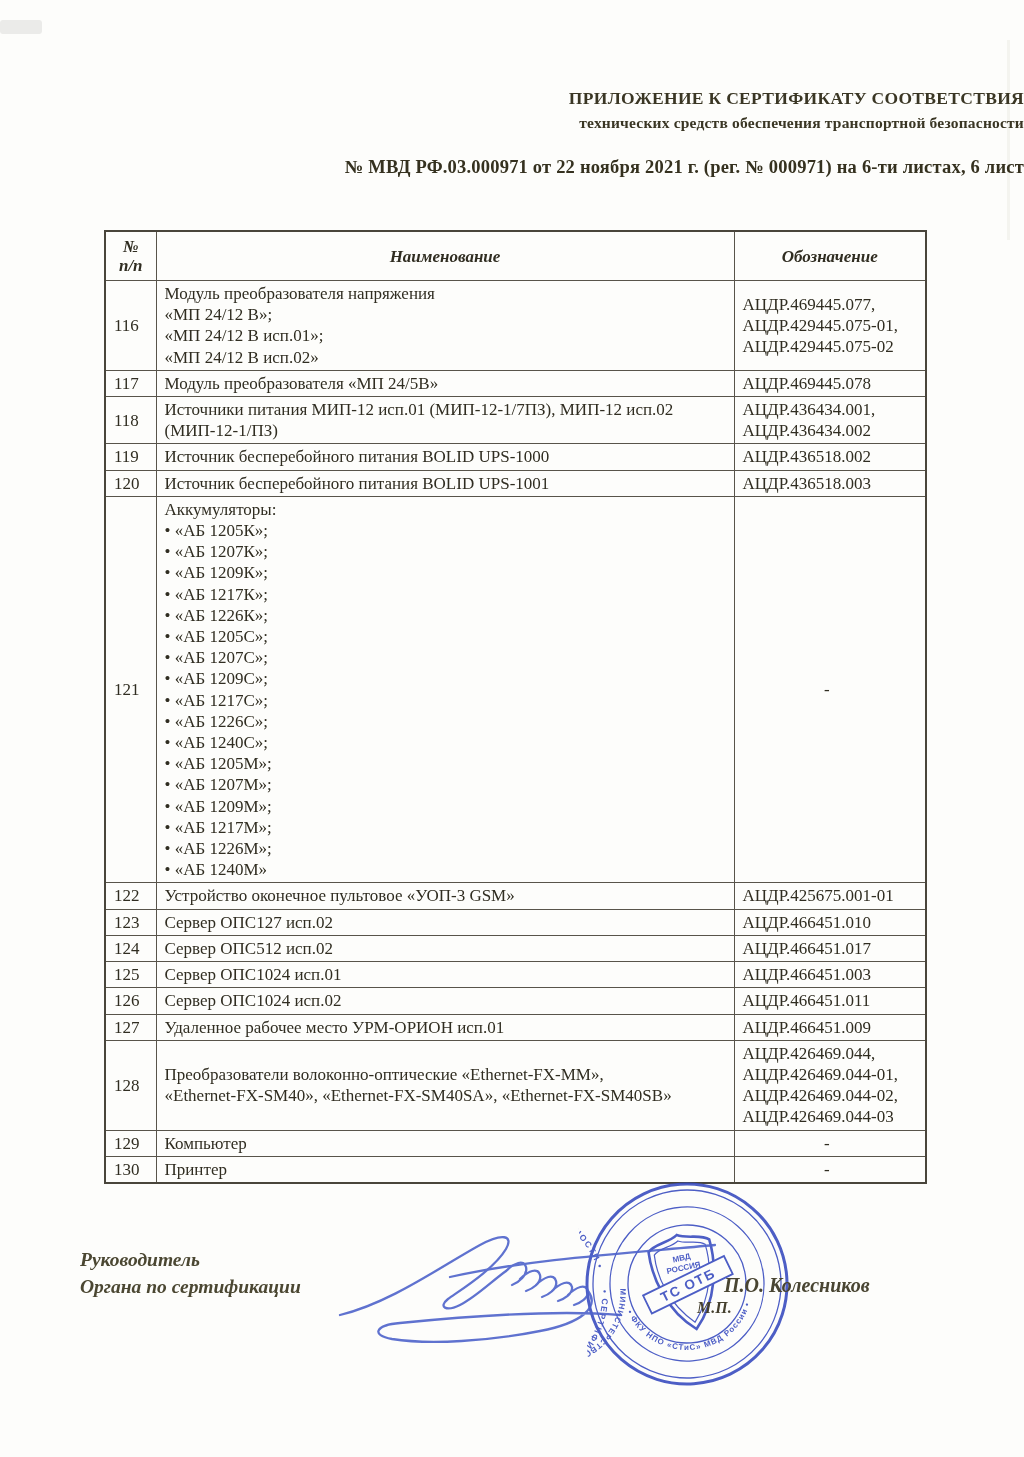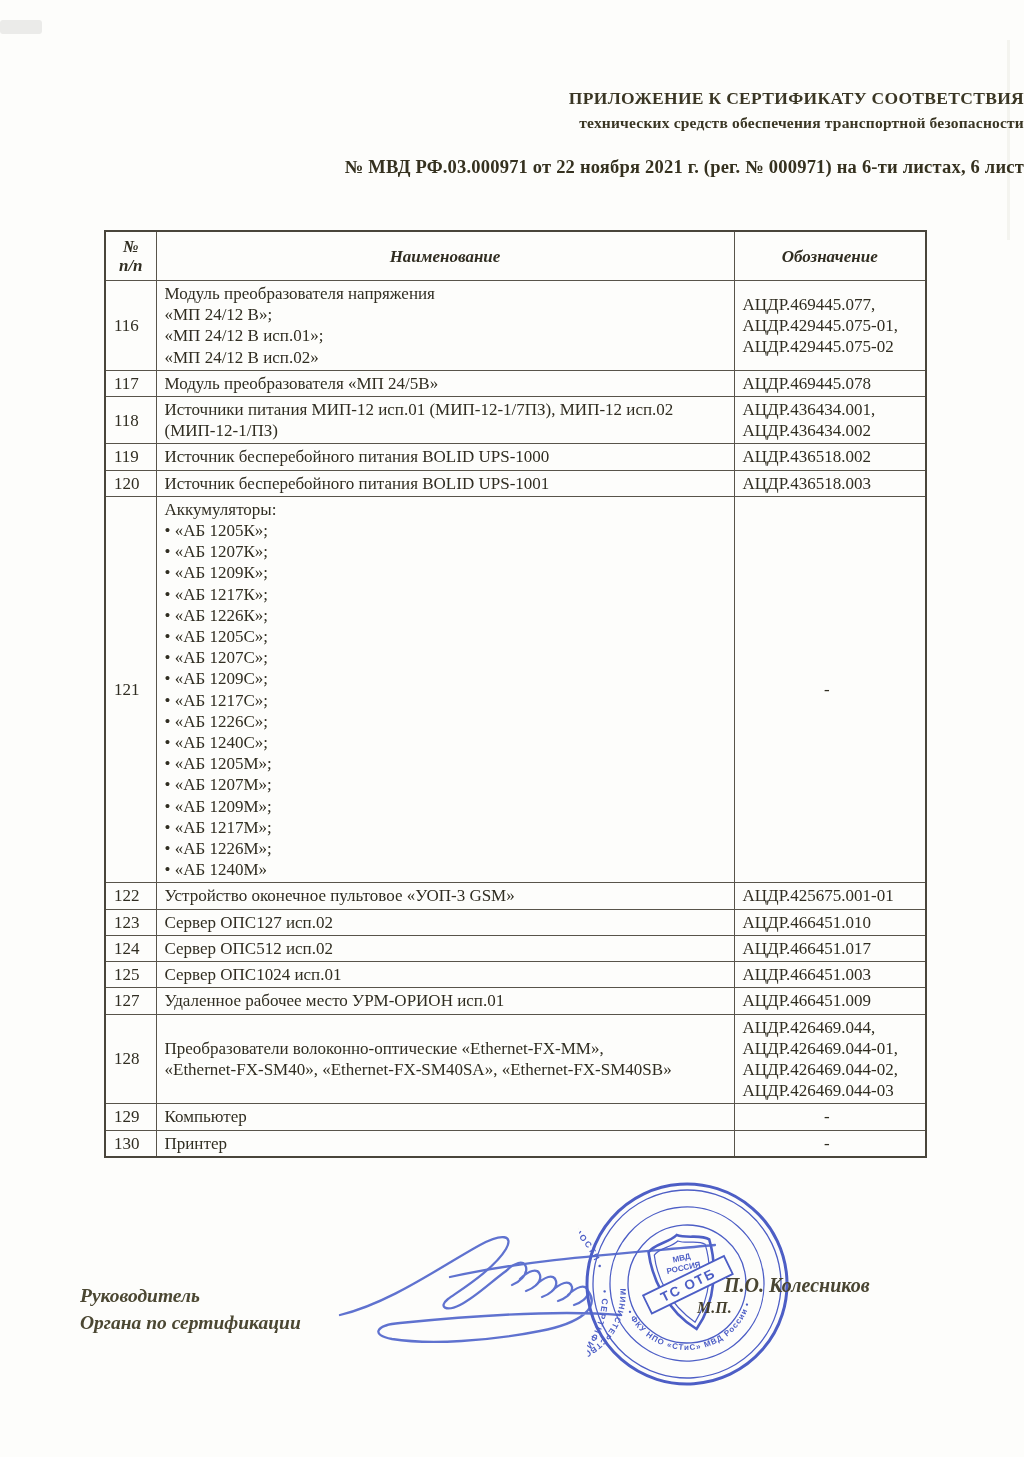--- a/index.html
+++ b/index.html
@@ -38,21 +38,21 @@
   }
   table.main td{line-height:21.2px;padding:2px 8px;}
   td.col-num{text-align:left;padding:2px 1px;}
   td.col-des{padding-left:10px;}
   td.col-des.dash{text-align:center;padding-left:2px;}
   col.c-num{width:51px;} col.c-name{width:578px;} col.c-des{width:192px;}
 
   
   .role-block{
     position:absolute;left:80px;top:1246px;z-index:4;
-    font-weight:bold;font-style:italic;font-size:19.5px;line-height:27px;color:#4b4732;margin-top:36px;
+    font-weight:bold;font-style:italic;font-size:19.5px;line-height:27px;color:#4b4732;
   }
   .signer-name{
     position:absolute;left:724px;top:1274px;z-index:6;
     font-weight:bold;font-style:italic;font-size:20px;color:#494532;
   }
   .seal-mark{
     position:absolute;left:697px;top:1299px;z-index:6;
     font-weight:bold;font-style:italic;font-size:16px;color:#443f2d;
   }
   .signature-svg{position:absolute;left:330px;top:1215px;z-index:3;}
@@ -198,20 +198,29 @@
             <div>АЦДР.466451.017</div>
           </td>
         </tr>
         <tr>
           <td class="col-num">125</td>
           <td class="col-name">
             <div>Сервер ОПС1024 исп.01</div>
           </td>
           <td class="col-des">
             <div>АЦДР.466451.003</div>
+          </td>
+        </tr>
+        <tr>
+          <td class="col-num">126</td>
+          <td class="col-name">
+            <div>Сервер ОПС1024 исп.02</div>
+          </td>
+          <td class="col-des">
+            <div>АЦДР.466451.011</div>
           </td>
         </tr>
         <tr>
           <td class="col-num">127</td>
           <td class="col-name">
             <div>Удаленное рабочее место УРМ-ОРИОН исп.01</div>
           </td>
           <td class="col-des">
             <div>АЦДР.466451.009</div>
           </td>

